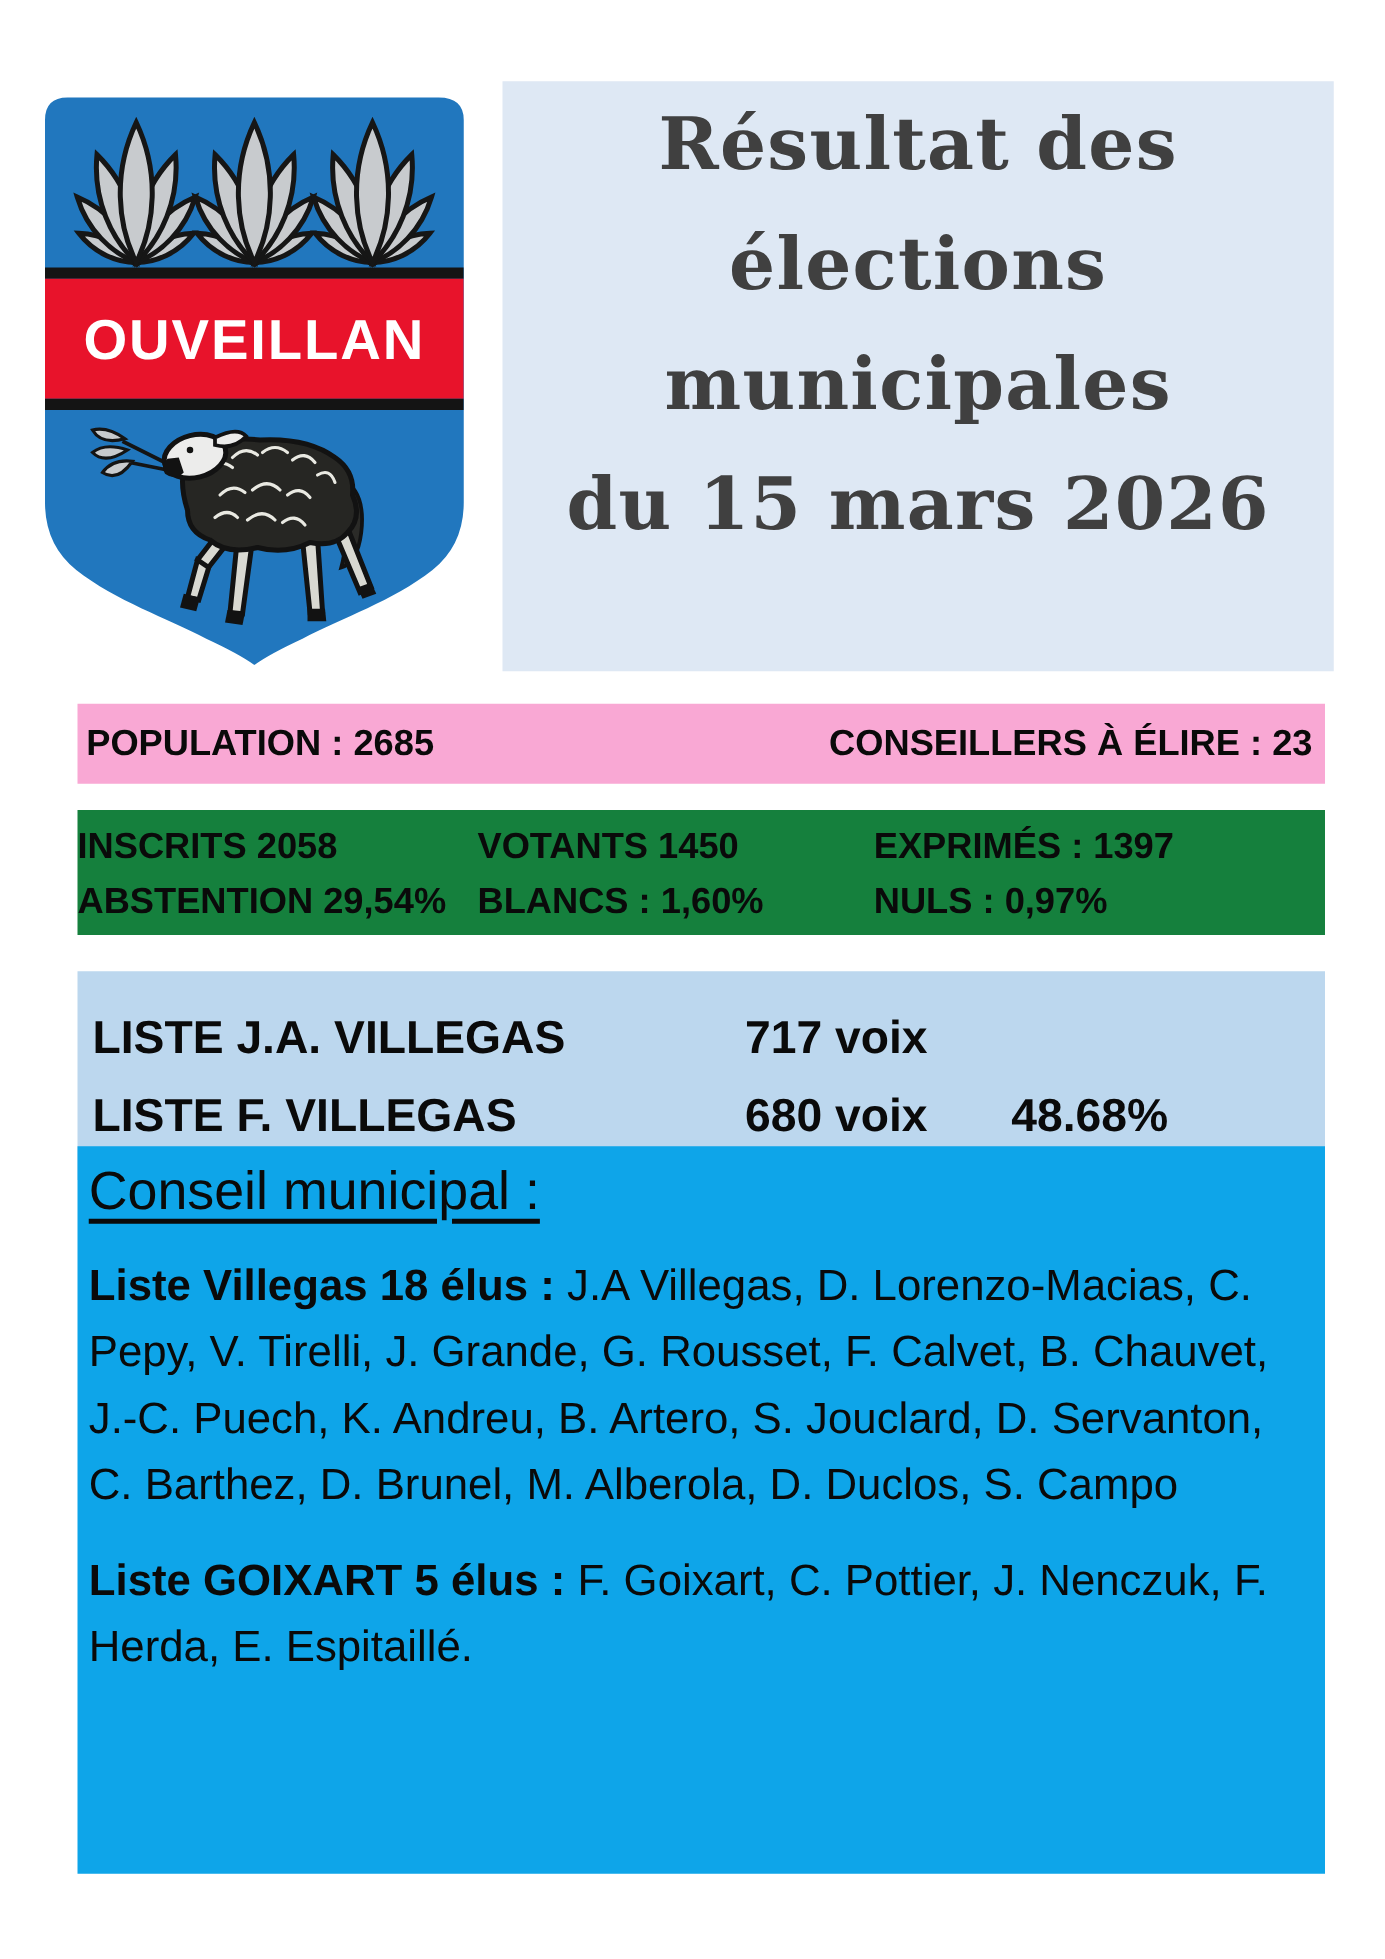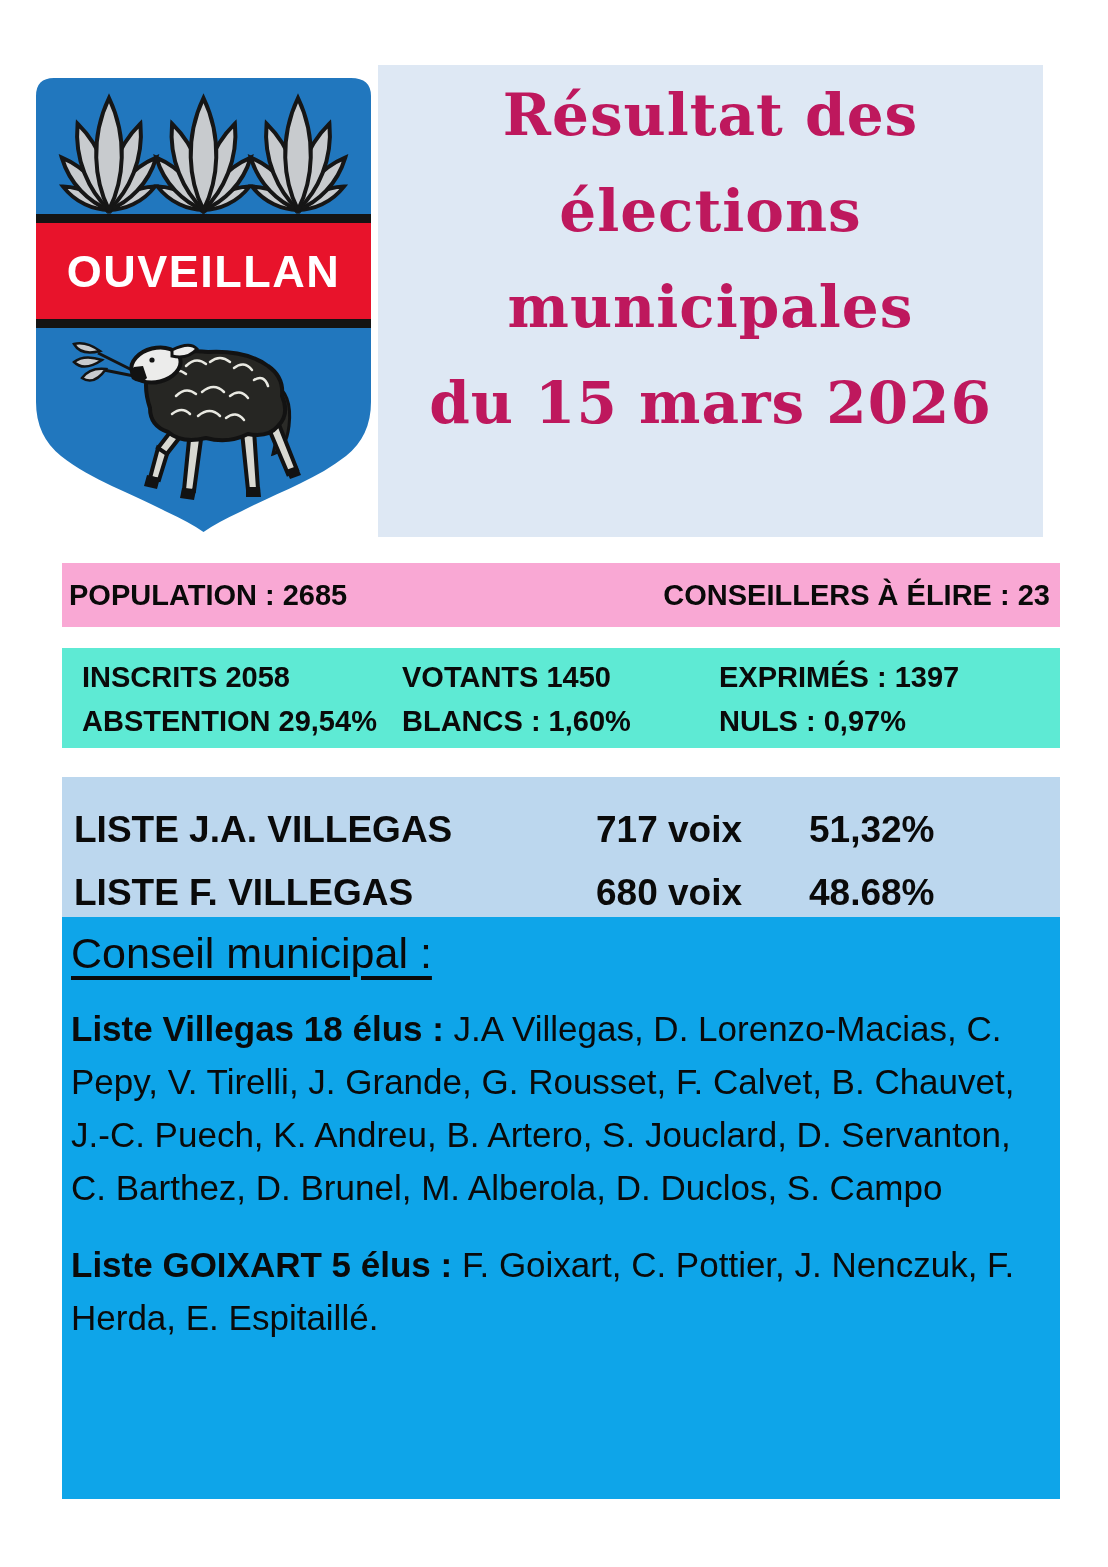--- a/index.html
+++ b/index.html
@@ -4,34 +4,34 @@
 <style>
   html,body { margin:0; padding:0; background:#ffffff; }
   .page {
     position:relative; width:1108px; height:1567px; background:#ffffff;
     font-family:"Liberation Sans", sans-serif; color:#0a0a0a; overflow:hidden;
   }
   
   .crest { position:absolute; left:30px; top:70px; width:347px; height:465px; }
   
   .title-box {
-    position:absolute; left:378px; top:65px; width:665px; height:472px;
+    position:absolute; left:402px; top:65px; width:665px; height:472px;
     background:#dee8f4; text-align:center; box-sizing:border-box; padding-top:2px;
-    font-family:"DejaVu Serif", serif; font-weight:bold; color:#be185d;
+    font-family:"DejaVu Serif", serif; font-weight:bold; color:#404040;
   }
   .title-line { font-size:58px; line-height:96px; letter-spacing:1px; }
   
   .pop-box {
     position:absolute; left:62px; top:563px; width:998px; height:64px;
     background:#f9a8d4; display:flex; align-items:center; justify-content:space-between;
     box-sizing:border-box; padding:0 10px 0 7px; font-weight:bold; font-size:29px;
   }
   .stats-box {
     position:absolute; left:62px; top:648px; width:998px; height:100px;
-    background:#5eead4; box-sizing:border-box; padding:7px 0 0 20px;
+    background:#15803d; box-sizing:border-box; padding:7px 0 0 0;
     font-weight:bold; font-size:29px;
   }
   .stats-row { display:grid; grid-template-columns:320px 317px 1fr; align-items:center; height:44px; }
   
   .results-box {
     position:absolute; left:62px; top:777px; width:998px; height:167px;
     background:#bcd7ee; box-sizing:border-box; padding:21px 0 0 12px;
     font-weight:bold; font-size:37px;
   }
   .result-row { display:grid; grid-template-columns:522px 213px 1fr; align-items:center; height:63px; white-space:nowrap; }
@@ -155,21 +155,20 @@
       <span>ABSTENTION 29,54%</span>
       <span>BLANCS : 1,60%</span>
       <span>NULS : 0,97%</span>
     </div>
   </div>
 
   <div class="results-box">
     <div class="result-row">
       <span>LISTE J.A. VILLEGAS</span>
       <span>717 voix</span>
-      <span>51,32%</span>
     </div>
     <div class="result-row">
       <span>LISTE F. VILLEGAS</span>
       <span>680 voix</span>
       <span>48.68%</span>
     </div>
   </div>
 
   <div class="council-box">
     <h2 class="council-heading">Conseil municipal :</h2>

